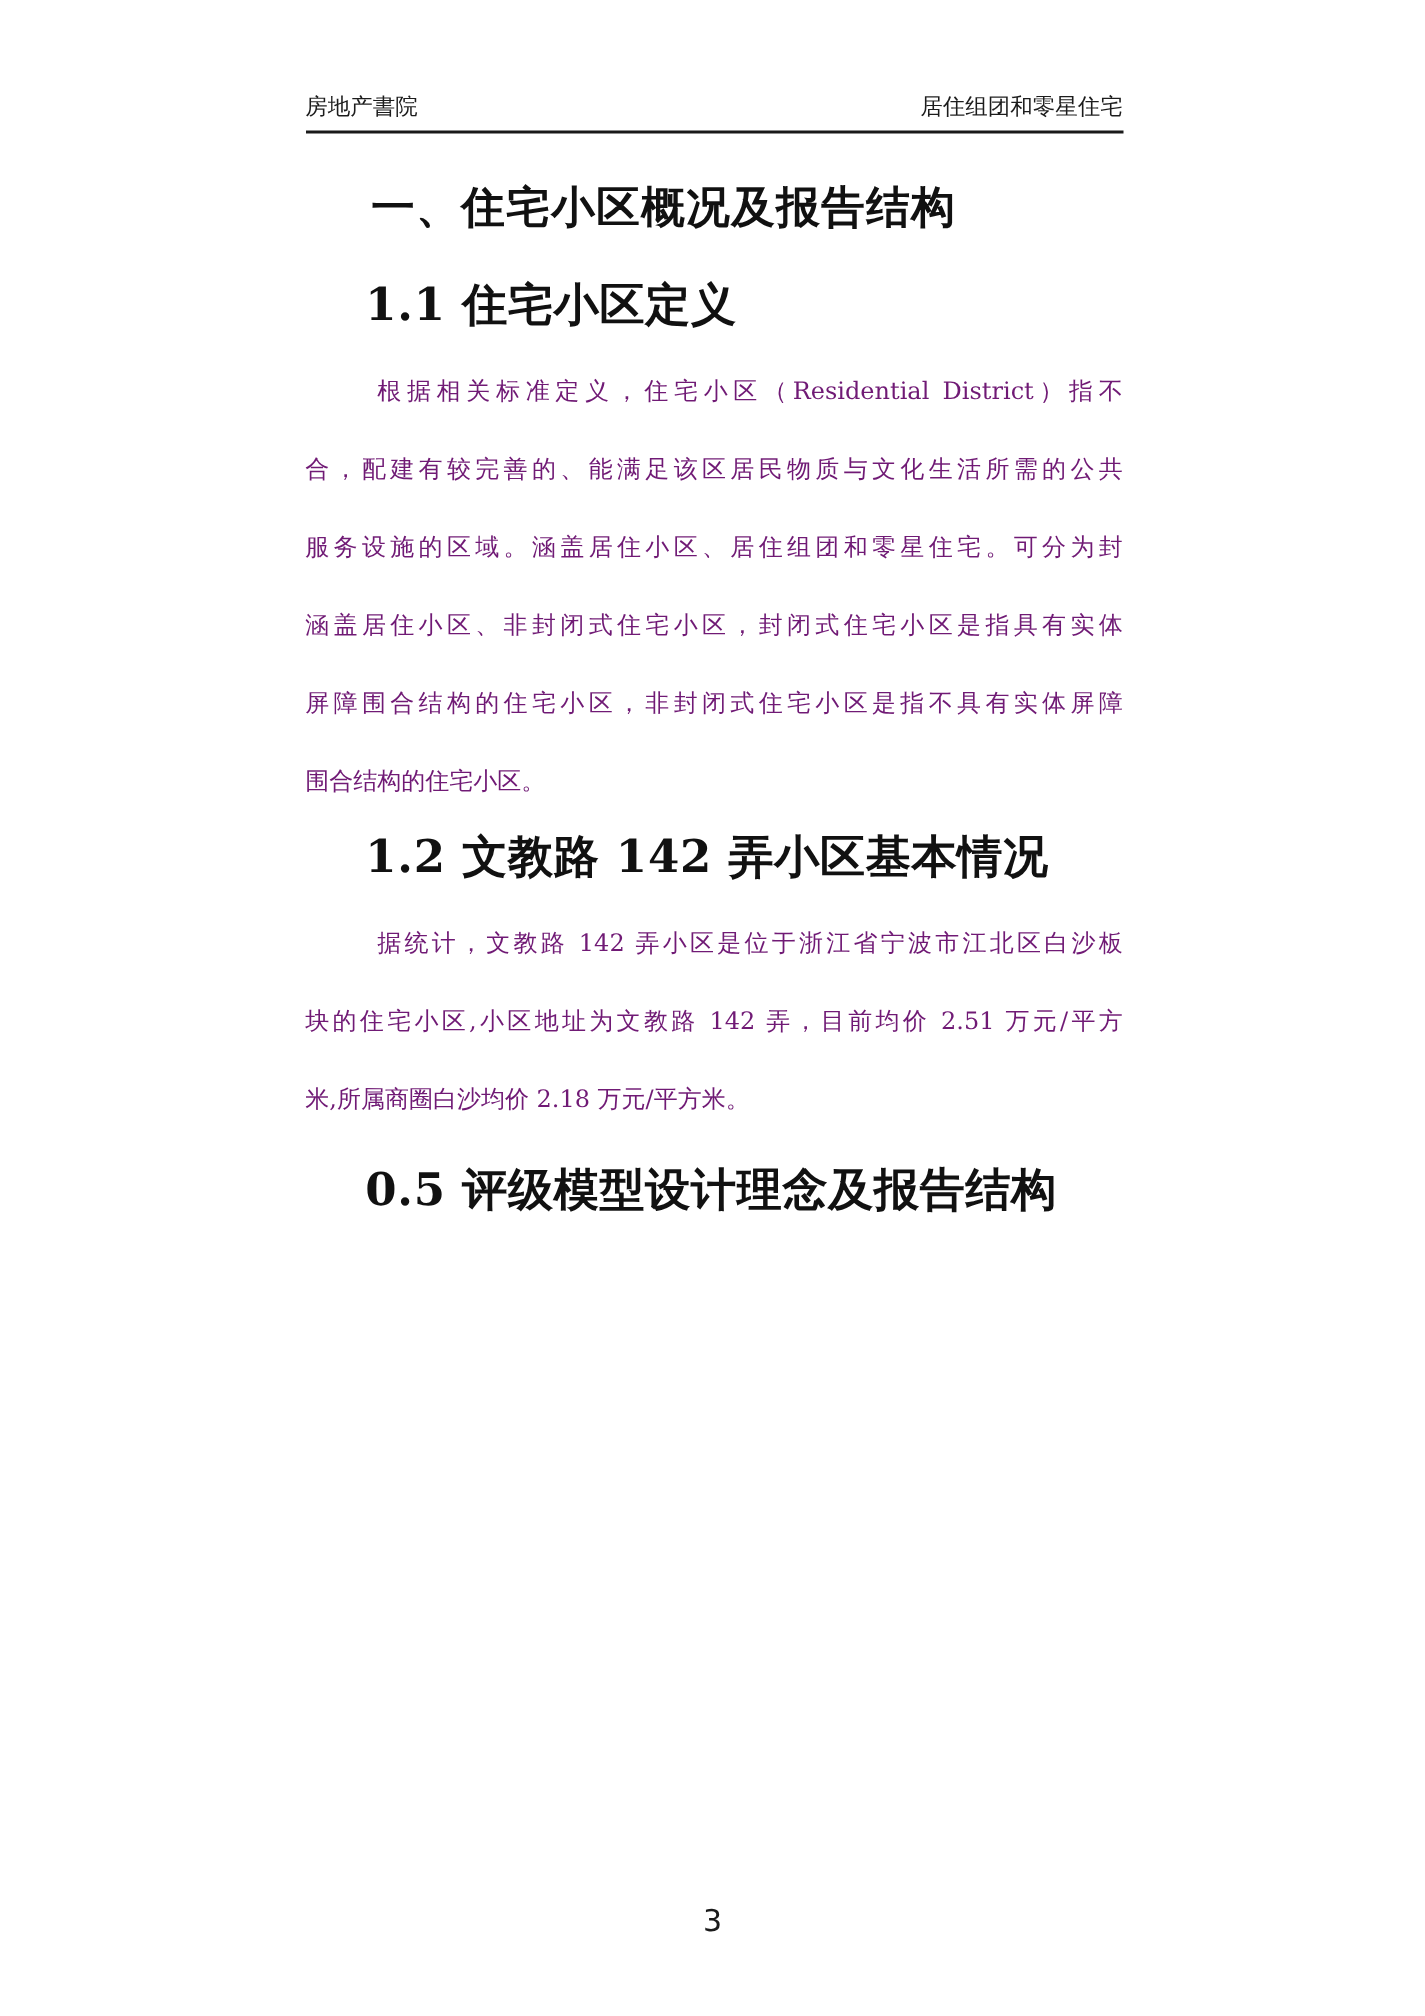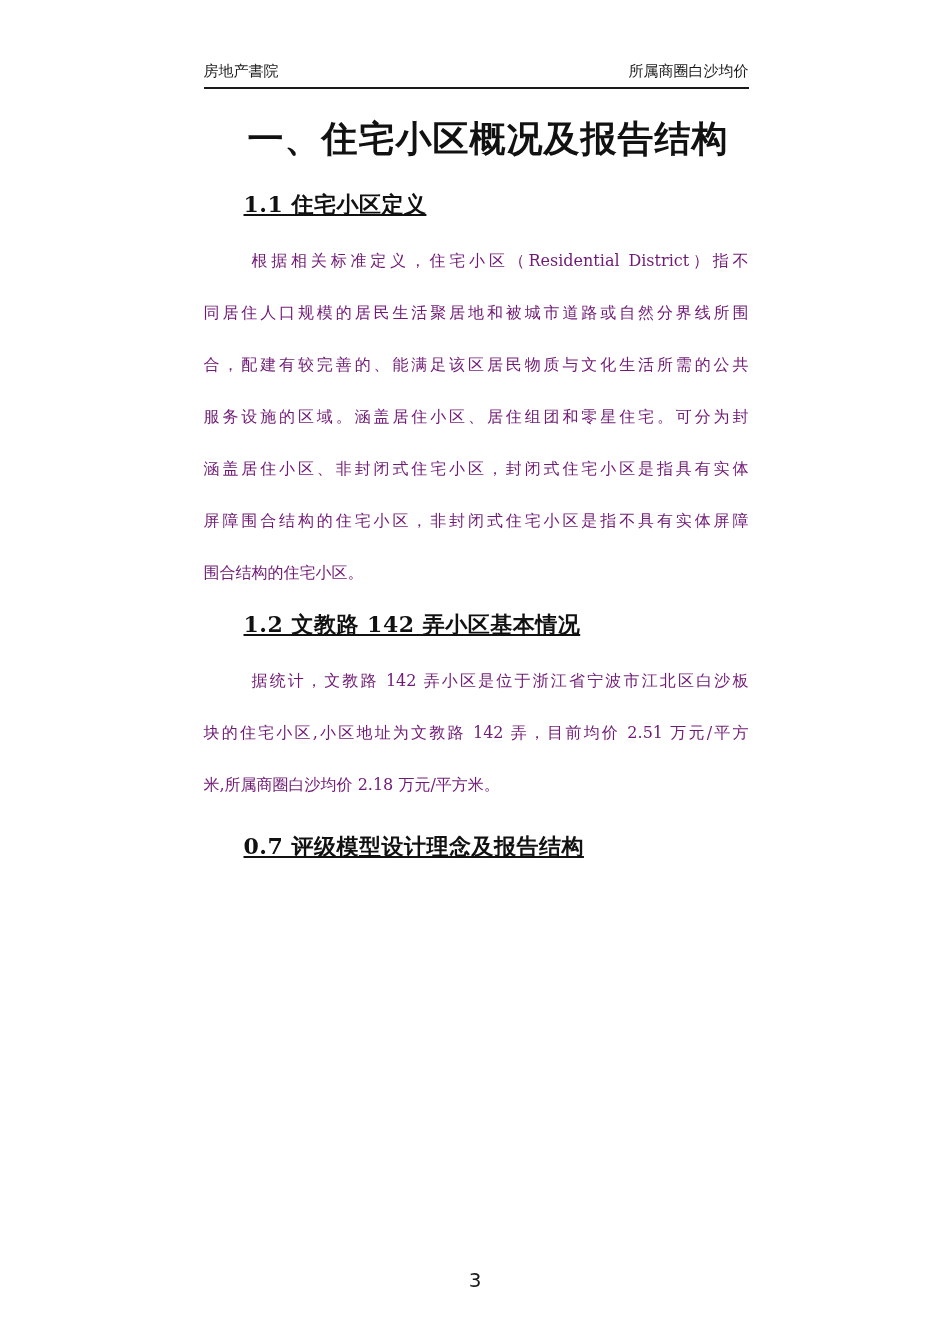--- a/index.html
+++ b/index.html
@@ -25,32 +25,31 @@
     align-items: flex-end;
     padding-top: 62px;
     padding-bottom: 6px;
     border-bottom: 2px solid #1a1a1a;
     font-family: "DejaVu Sans", "Liberation Sans", sans-serif;
     font-size: 15px;
     color: #1c1c1c;
   }
   .chapter-title {
     margin: 32px 0 0 44px;
-    font-size: 36px;
+    font-size: 29px;
     line-height: 34px;
     font-weight: bold;
     letter-spacing: 1px;
   }
   .section-heading {
     margin: 0 0 0 40px;
-    font-size: 22px;
+    font-size: 30px;
     line-height: 30px;
     font-weight: bold;
     letter-spacing: 0.5px;
-    text-decoration: underline;
   }
   .mh1 { margin-top: 34px; }
   .mh2 { margin-top: 10px; }
   .mh3 { margin-top: 20px; }
   .para {
     font-size: 16px;
     line-height: 52px;
     margin: 0;
     color: #701a75;
   }
@@ -76,42 +75,41 @@
     color: #1a1a1a;
   }
 </style>
 </head>
 <body>
 
 <div class="page">
 
   <div class="header">
     <span>房地产書院</span>
-    <span>所属商圈白沙均价</span>
+    <span>居住组团和零星住宅</span>
   </div>
 
   <h1 class="chapter-title">一、住宅小区概况及报告结构</h1>
 
   <h2 class="section-heading mh1">1.1 住宅小区定义</h2>
   <div class="para p1">
     <div class="bl ind">根据相关标准定义，住宅小区（Residential District）指不</div>
-    <div class="bl">同居住人口规模的居民生活聚居地和被城市道路或自然分界线所围</div>
     <div class="bl">合，配建有较完善的、能满足该区居民物质与文化生活所需的公共</div>
     <div class="bl">服务设施的区域。涵盖居住小区、居住组团和零星住宅。可分为封</div>
     <div class="bl">涵盖居住小区、非封闭式住宅小区，封闭式住宅小区是指具有实体</div>
     <div class="bl">屏障围合结构的住宅小区，非封闭式住宅小区是指不具有实体屏障</div>
     <div class="bl end">围合结构的住宅小区。</div>
   </div>
 
   <h2 class="section-heading mh2">1.2 文教路 142 弄小区基本情况</h2>
   <div class="para p2">
     <div class="bl ind">据统计，文教路 142 弄小区是位于浙江省宁波市江北区白沙板</div>
     <div class="bl">块的住宅小区,小区地址为文教路 142 弄，目前均价 2.51 万元/平方</div>
     <div class="bl end">米,所属商圈白沙均价 2.18 万元/平方米。</div>
   </div>
 
-  <h2 class="section-heading mh3">0.7 评级模型设计理念及报告结构</h2>
+  <h2 class="section-heading mh3">0.5 评级模型设计理念及报告结构</h2>
 
   <div class="footer">
     <span>3</span>
   </div>
 
 </div>
 
 </body></html>

